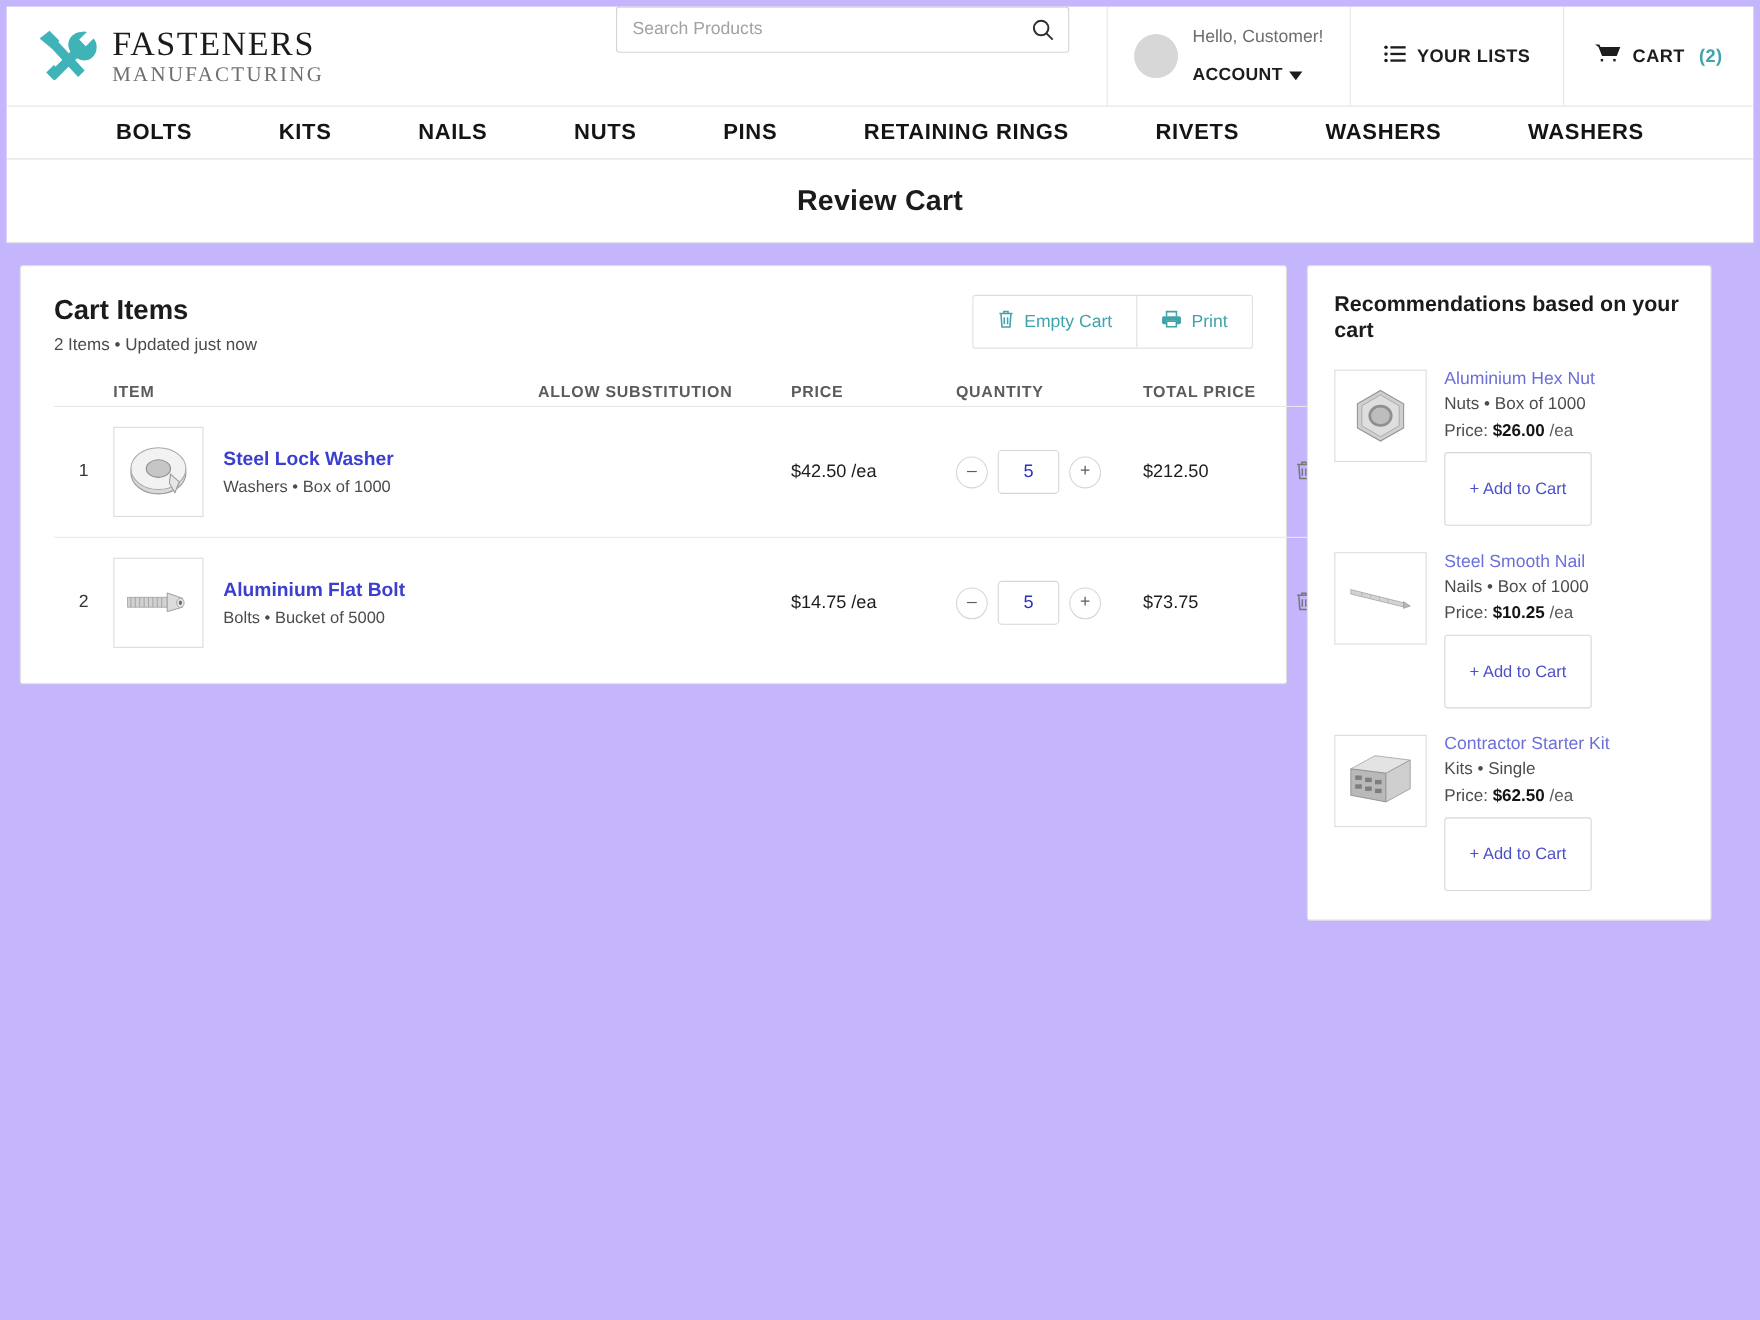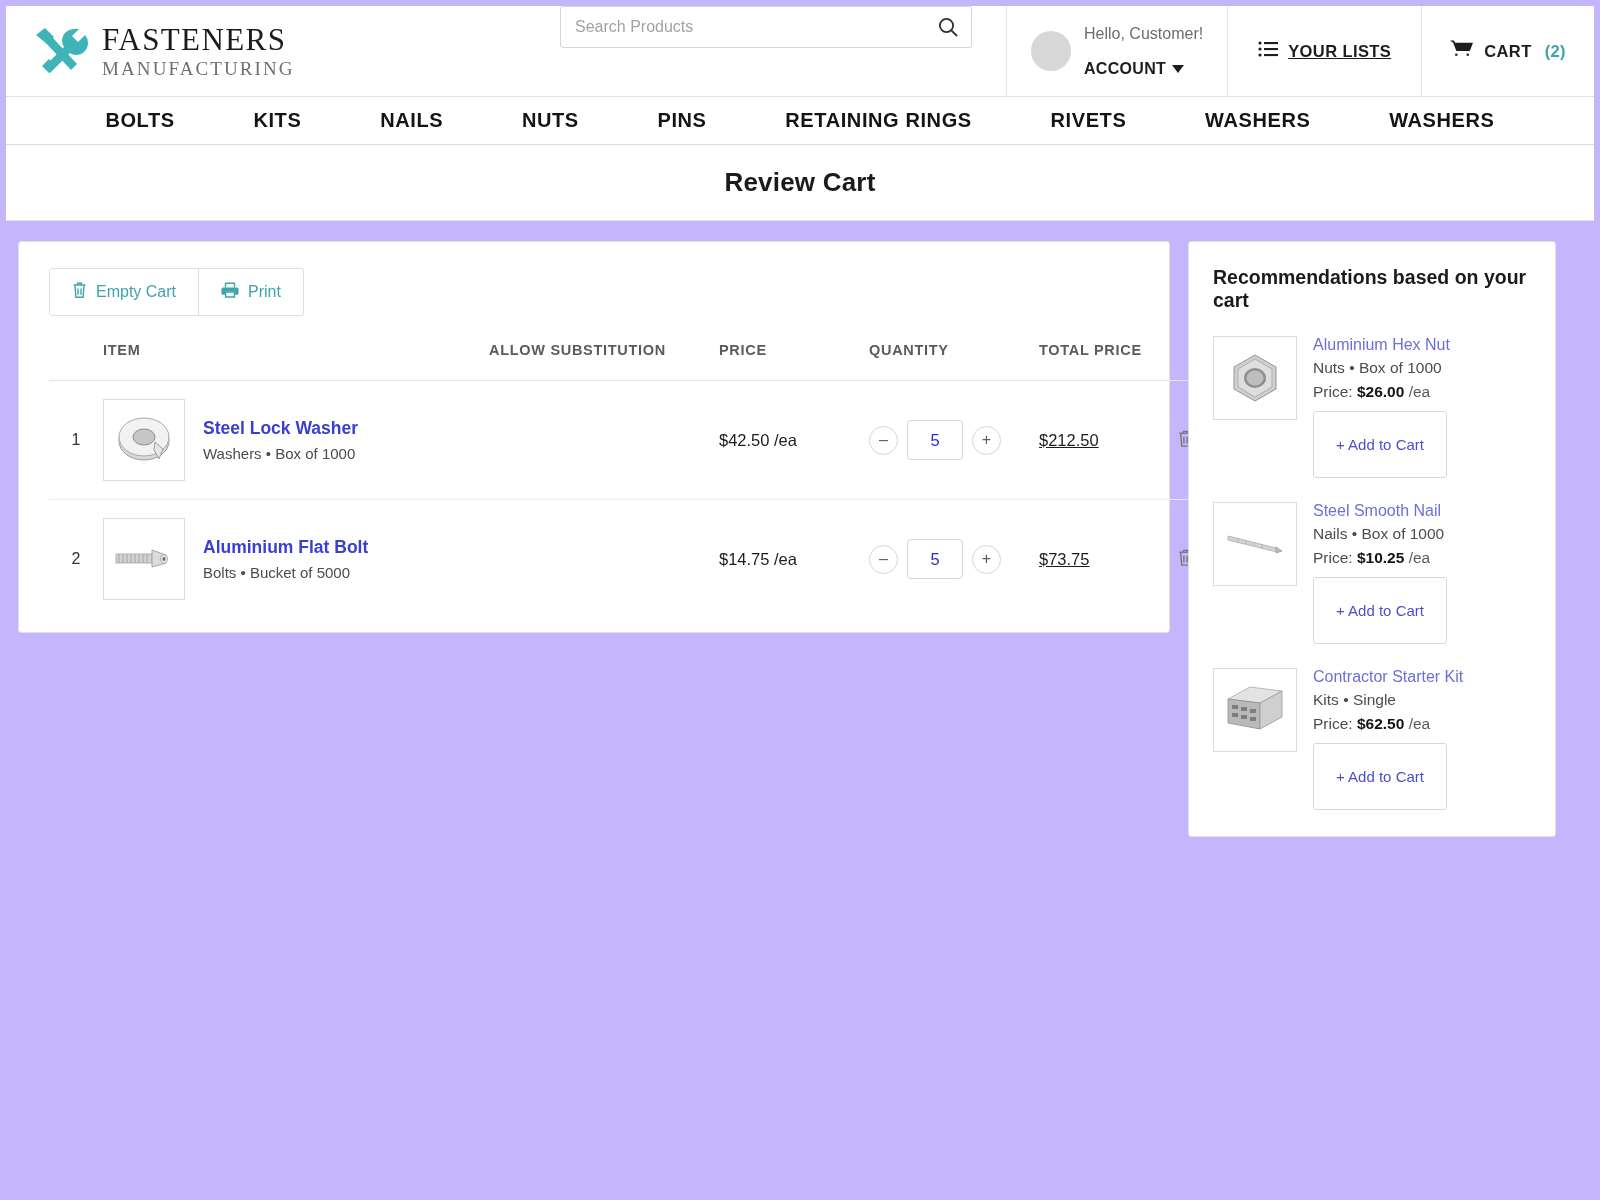--- a/index.html
+++ b/index.html
@@ -46,21 +46,21 @@
   }
   .account-cell { padding: 0 24px; gap: 13px; }
   .avatar { width: 40px; height: 40px; border-radius: 50%; background: #d7d7d7; flex: none; }
   .hello { font-size: 16px; color: #6d6d6d; line-height: 1.25; }
   .account-line {
     font-size: 16px; font-weight: bold; color: #1d1d1d; letter-spacing: .3px;
     display: flex; align-items: center; gap: 6px; margin-top: 16px;
   }
   .caret { width: 0; height: 0; border-left: 6px solid transparent; border-right: 6px solid transparent; border-top: 8px solid #1d1d1d; }
   .lists-cell, .cart-cell { gap: 10px; font-size: 16.5px; font-weight: bold; color: #1d1d1d; letter-spacing: .4px; }
-  .lists-cell { padding: 0 30px; text-decoration: underline; }
+  .lists-cell { padding: 0 30px; }
   .cart-cell { padding: 0 28px; }
   .cart-count { color: #3fa3ab; font-weight: bold; margin-left: 3px; }
 
   
   .nav {
     position: absolute; top: 97px; left: 6px; right: 6px; height: 48px;
     background: #fff; border-bottom: 1px solid #dcdcdc;
     display: flex; align-items: center; justify-content: space-around;
     padding: 0 60px;
   }
@@ -90,21 +90,21 @@
   .head-btn {
     display: flex; align-items: center; gap: 9px; padding: 12px 22px;
     font-size: 16px; color: #3fa3ab; background: #fff; border: none; cursor: pointer;
     font-family: "Liberation Sans", sans-serif;
   }
   .head-btn + .head-btn { border-left: 1px solid #dedede; }
 
   table.cart-table { width: 100%; border-collapse: collapse; margin-top: 26px; table-layout: fixed; }
   table.cart-table th {
     font-size: 14.5px; font-weight: bold; letter-spacing: .7px; color: #5b5b5b;
-    text-align: left; padding: 0 0 22px 0; border-bottom: 1px solid #e6e6e6;
+    text-align: left; padding: 0 0 4px 0; border-bottom: 1px solid #e6e6e6;
   }
   .col-idx { width: 54px; }
   .col-item { width: 386px; }
   .col-sub { width: 230px; }
   .col-price { width: 150px; }
   .col-qty { width: 170px; }
   .col-total { width: 134px; }
   .col-del { width: 74px; }
   table.cart-table td { padding: 18px 0; border-bottom: 1px solid #eaeaea; vertical-align: middle; }
   tr.cart-row:last-child td { border-bottom: none; }
@@ -122,21 +122,21 @@
     width: 29px; height: 29px; border-radius: 50%; border: 1px solid #d6d6d6; background: #fff;
     color: #5d5d5d; font-size: 16px; line-height: 1; cursor: pointer; flex: none;
     display: flex; align-items: center; justify-content: center;
     font-family: "Liberation Sans", sans-serif;
   }
   .qty-input {
     width: 56px; height: 40px; border: 1px solid #d6d6d6; border-radius: 4px; text-align: center;
     font-size: 16.5px; color: #2b2fc4; background: #fff; outline: none;
     font-family: "Liberation Sans", sans-serif;
   }
-  .total-txt { font-size: 16.5px; color: #1d1d1d; text-decoration: underline; }
+  .total-txt { font-size: 16.5px; color: #1d1d1d; }
   .del-btn { background: none; border: none; cursor: pointer; padding: 4px; }
 
   
   .rail { width: 368px; display: flex; flex-direction: column; gap: 18px; }
   .summary-card { padding: 22px 28px 26px 28px; }
   .summary-card h3 { font-size: 22px; font-weight: bold; color: #1b1b1b; }
   .summary-note { font-size: 14.5px; color: #4e4e4e; margin-top: 5px; }
   .sum-row { display: flex; justify-content: space-between; align-items: baseline; padding-left: 14px; margin-top: 14px; }
   .sum-label { font-size: 16.5px; color: #3a3a3a; }
   .sum-val { font-size: 16.5px; color: #1b1b1b; }
@@ -256,20 +256,24 @@
   </nav>
 
   <div class="title-bar">
     <h1>Review Cart</h1>
   </div>
 
   <div class="content">
 
     <section class="card cart-card">
       <div class="cart-head">
+        <div class="cart-head-left">
+          <h2>Cart Items</h2>
+          <div class="cart-sub">2 Items • Updated just now</div>
+        </div>
         <div class="head-btns">
           <button class="head-btn">
             <span>
               <svg width="15" height="18" viewBox="0 0 15 18" fill="none" stroke="#3fa3ab" stroke-width="1.4">
                 <path d="M1.5 4 h12"></path>
                   <path d="M5.6 4 V2.2 h3.8 V4"></path>
                 <path d="M3 4.6 l.9 11.6 h7.2 L12 4.6"></path>
                 <path d="M6 7.4 v6.4 M9 7.4 v6.4"></path>
               </svg>
             </span>

